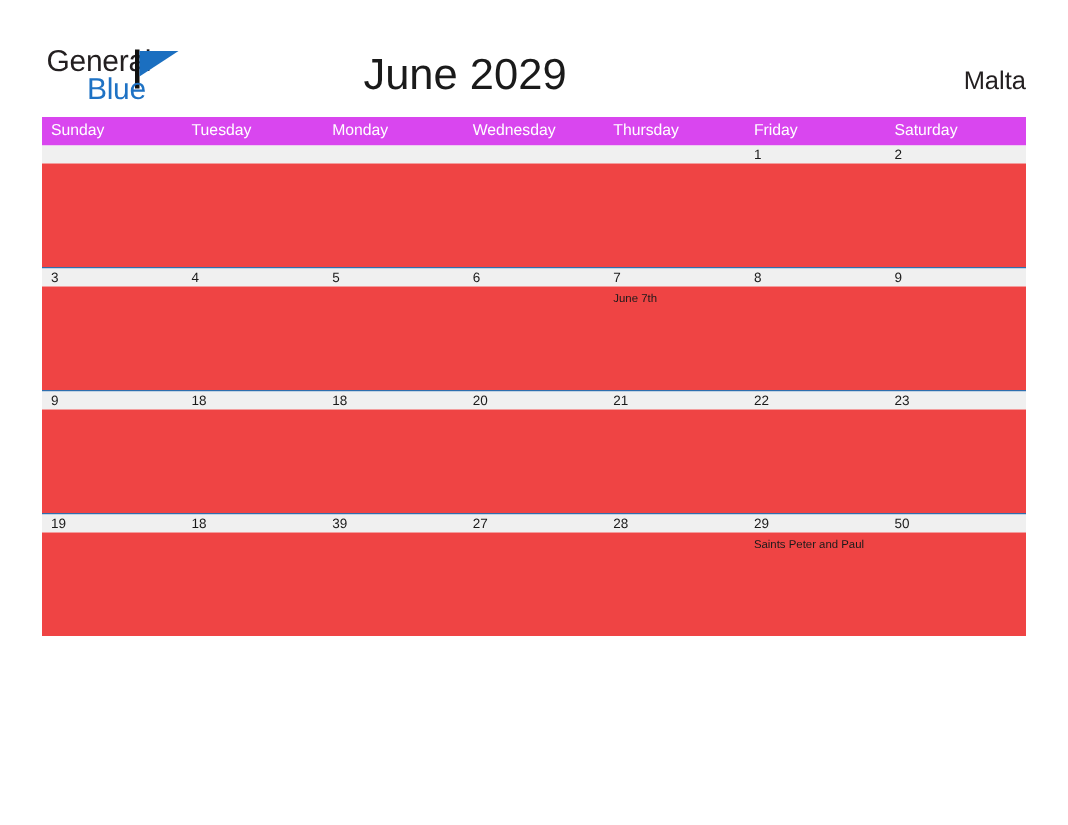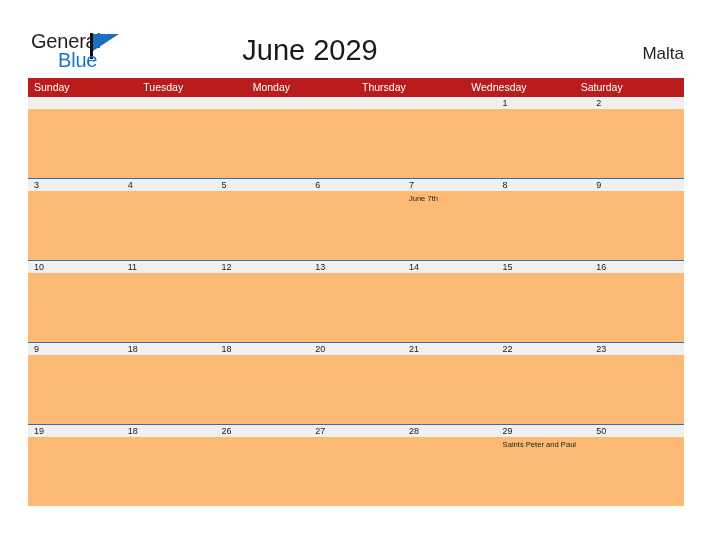--- a/index.html
+++ b/index.html
@@ -108,21 +108,21 @@
   .calendar {
     position: absolute;
     left: 28px;
     top: 78px;
     width: 656px;
   }
   .weekhead {
     display: flex;
     width: 656px;
     height: 19px;
-    background: #b91c1c;
+    background: #d946ef;
   }
   .weekhead .wd {
     flex: 1 1 0;
     color: #ffffff;
     font-size: 10.5px;
     line-height: 19px;
     padding-left: 6px;
     box-sizing: border-box;
     white-space: nowrap;
     overflow: hidden;
@@ -148,21 +148,21 @@
     color: #1a1a1a;
     line-height: 12px;
     padding-left: 6px;
     box-sizing: border-box;
     white-space: nowrap;
   }
   .week-events {
     display: flex;
     width: 656px;
     height: 69px;
-    background: #fdba74;
+    background: #ef4444;
   }
   .week-events .ev {
     flex: 1 1 0;
     padding: 3px 8px 0 6px;
     box-sizing: border-box;
     overflow: hidden;
   }
   .week-events .ev .ev-line {
     font-size: 7.6px;
     color: #1a1a1a;
@@ -190,22 +190,23 @@
 
     <div class="country">Malta</div>
 
   </div>
 
   <div class="calendar">
     <div class="weekhead">
         <div class="wd">Sunday</div>
         <div class="wd">Tuesday</div>
         <div class="wd">Monday</div>
+        <div class="wd">Wednesday</div>
         <div class="wd">Thursday</div>
-        <div class="wd">Wednesday</div>
+        <div class="wd">Friday</div>
         <div class="wd">Saturday</div>
       </div>
     <div class="weeks">
         <div class="week">
           <div class="week-daynums">
             <div class="dn"></div>
             <div class="dn"></div>
             <div class="dn"></div>
             <div class="dn"></div>
             <div class="dn"></div>
@@ -239,40 +240,20 @@
             <div class="ev"></div>
             <div class="ev">
               <div class="ev-line">June 7th</div>
             </div>
             <div class="ev"></div>
             <div class="ev"></div>
           </div>
         </div>
         <div class="week">
           <div class="week-daynums">
-            <div class="dn">10</div>
-            <div class="dn">11</div>
-            <div class="dn">12</div>
-            <div class="dn">13</div>
-            <div class="dn">14</div>
-            <div class="dn">15</div>
-            <div class="dn">16</div>
-          </div>
-          <div class="week-events">
-            <div class="ev"></div>
-            <div class="ev"></div>
-            <div class="ev"></div>
-            <div class="ev"></div>
-            <div class="ev"></div>
-            <div class="ev"></div>
-            <div class="ev"></div>
-          </div>
-        </div>
-        <div class="week">
-          <div class="week-daynums">
             <div class="dn">9</div>
             <div class="dn">18</div>
             <div class="dn">18</div>
             <div class="dn">20</div>
             <div class="dn">21</div>
             <div class="dn">22</div>
             <div class="dn">23</div>
           </div>
           <div class="week-events">
             <div class="ev"></div>
@@ -281,21 +262,21 @@
             <div class="ev"></div>
             <div class="ev"></div>
             <div class="ev"></div>
             <div class="ev"></div>
           </div>
         </div>
         <div class="week">
           <div class="week-daynums">
             <div class="dn">19</div>
             <div class="dn">18</div>
-            <div class="dn">26</div>
+            <div class="dn">39</div>
             <div class="dn">27</div>
             <div class="dn">28</div>
             <div class="dn">29</div>
             <div class="dn">50</div>
           </div>
           <div class="week-events">
             <div class="ev"></div>
             <div class="ev"></div>
             <div class="ev"></div>
             <div class="ev"></div>

